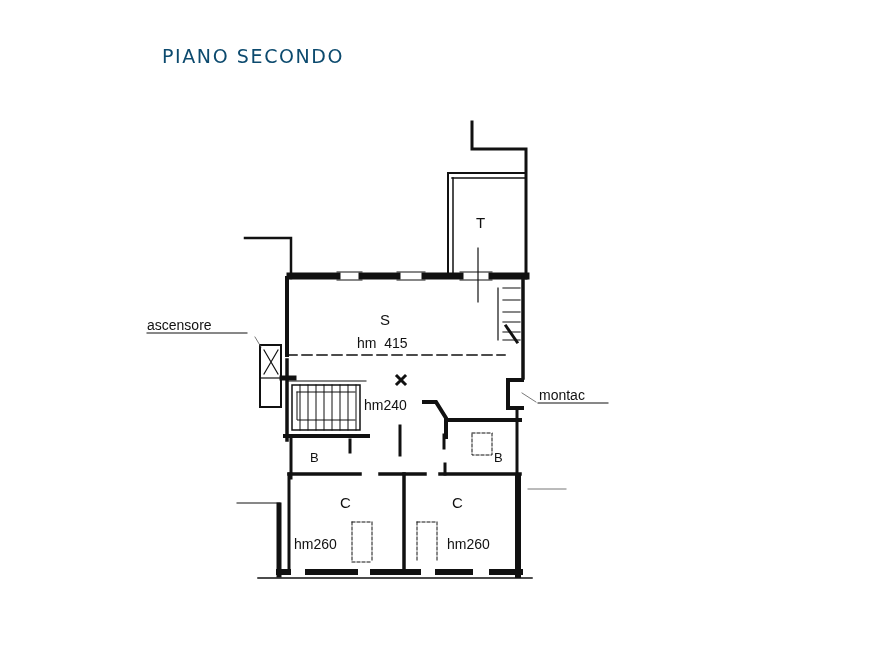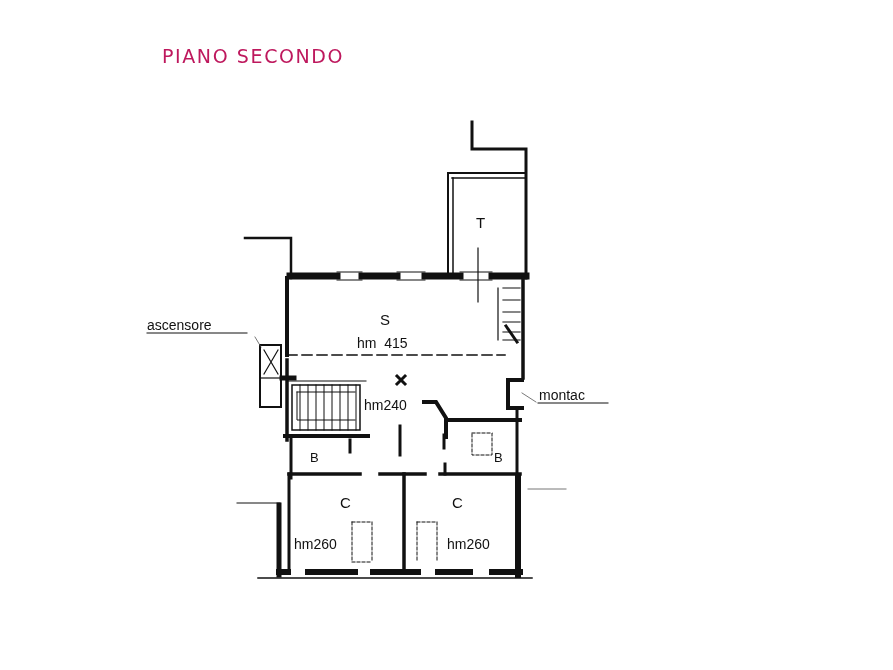--- a/index.html
+++ b/index.html
@@ -1,20 +1,20 @@
 <!DOCTYPE html>
 <html><head>
   <meta charset="utf-8">
   <style>
     html, body { margin: 0; padding: 0; background: #ffffff; }
     body { width: 893px; height: 670px; position: relative; overflow: hidden; font-family: "DejaVu Sans", sans-serif; }
     .title {
       position: absolute; left: 162px; top: 45px;
       font-family: "DejaVu Sans", sans-serif; font-size: 19px; letter-spacing: 1.6px;
-      color: #be185d; font-weight: normal;
+      color: #0c4a6e; font-weight: normal;
     }
     svg { position: absolute; left: 0; top: 0; }
     .lbl { font-family: "Liberation Sans", sans-serif; fill: #111; }
   </style>
 </head>
 <body>
 
 <div class="title">PIANO SECONDO</div>
 
 <svg width="893" height="670" viewBox="0 0 893 670">

